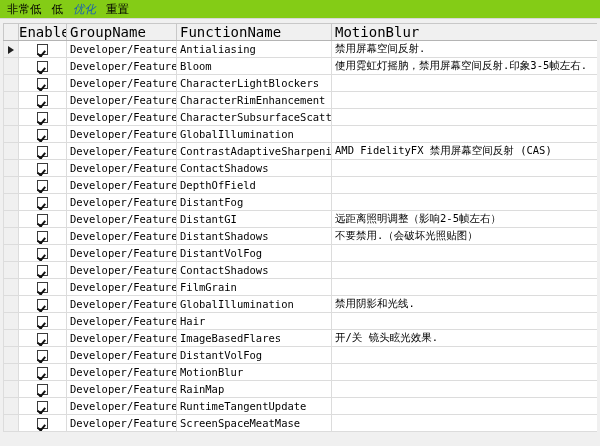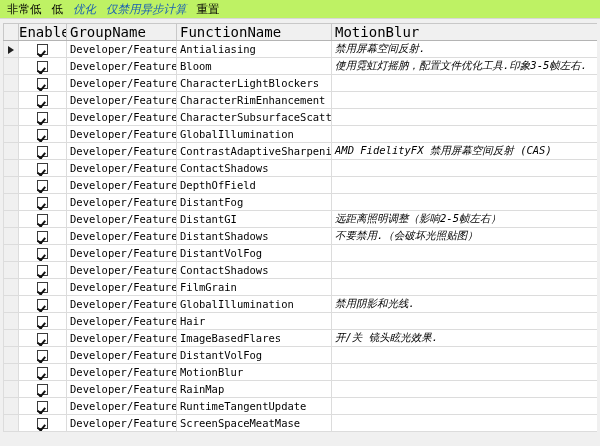--- a/index.html
+++ b/index.html
@@ -35,21 +35,21 @@
     letter-spacing: 0px;
     flex: 0 0 auto;
   }
   .titlebar .title {
     white-space: nowrap;
     overflow: hidden;
   }
   
   .menubar {
     height: 18px;
-    background: #bef264;
+    background: #84cc16;
     border-bottom: 1px solid #d7d7d7;
     display: flex;
     align-items: center;
     padding: 0 2px;
     flex: 0 0 auto;
   }
   .menu-item {
     padding: 1px 5px;
     font-size: 11.5px;
     color: #000;
@@ -121,21 +121,20 @@
     padding: 0;
     position: relative;
   }
   table.grid tbody td.cell-enabled {
     text-align: center;
     padding: 0;
   }
   .desc-cn {
     font-family: "Liberation Sans", sans-serif;
     font-size: 11px;
-    font-style: italic;
   }
   
   .cb {
     display: inline-block;
     width: 11px;
     height: 11px;
     border: 1px solid #3c3c3c;
     background: #ffffff;
     position: relative;
     vertical-align: middle;
@@ -175,21 +174,20 @@
 </head>
 <body>
 
 <div class="app">
 
 
   <div class="menubar">
     <div class="menu-item">非常低</div>
     <div class="menu-item">低</div>
     <div class="menu-item link">优化</div>
-    <div class="menu-item link">仅禁用异步计算</div>
     <div class="menu-item">重置</div>
   </div>
 
   <div class="gridwrap">
     <table class="grid">
       <colgroup>
         <col class="c-rowhdr">
         <col class="c-enabled">
         <col class="c-group">
         <col class="c-func">
@@ -210,21 +208,21 @@
             <td class="cell-enabled"><span class="cb checked"></span></td>
             <td>Developer/FeatureToggles</td>
             <td>Antialiasing</td>
             <td class="desc-cn">禁用屏幕空间反射.</td>
           </tr>
           <tr>
             <td class="rowhdr"></td>
             <td class="cell-enabled"><span class="cb checked"></span></td>
             <td>Developer/FeatureToggles</td>
             <td>Bloom</td>
-            <td class="desc-cn">使用霓虹灯摇肭，配置文件优化工具.印象3-5帧左右.</td>
+            <td class="desc-cn">使用霓虹灯摇肭，禁用屏幕空间反射.印象3-5帧左右.</td>
           </tr>
           <tr>
             <td class="rowhdr"></td>
             <td class="cell-enabled"><span class="cb checked"></span></td>
             <td>Developer/FeatureToggles</td>
             <td>CharacterLightBlockers</td>
             <td class="desc-cn"></td>
           </tr>
           <tr>
             <td class="rowhdr"></td>

